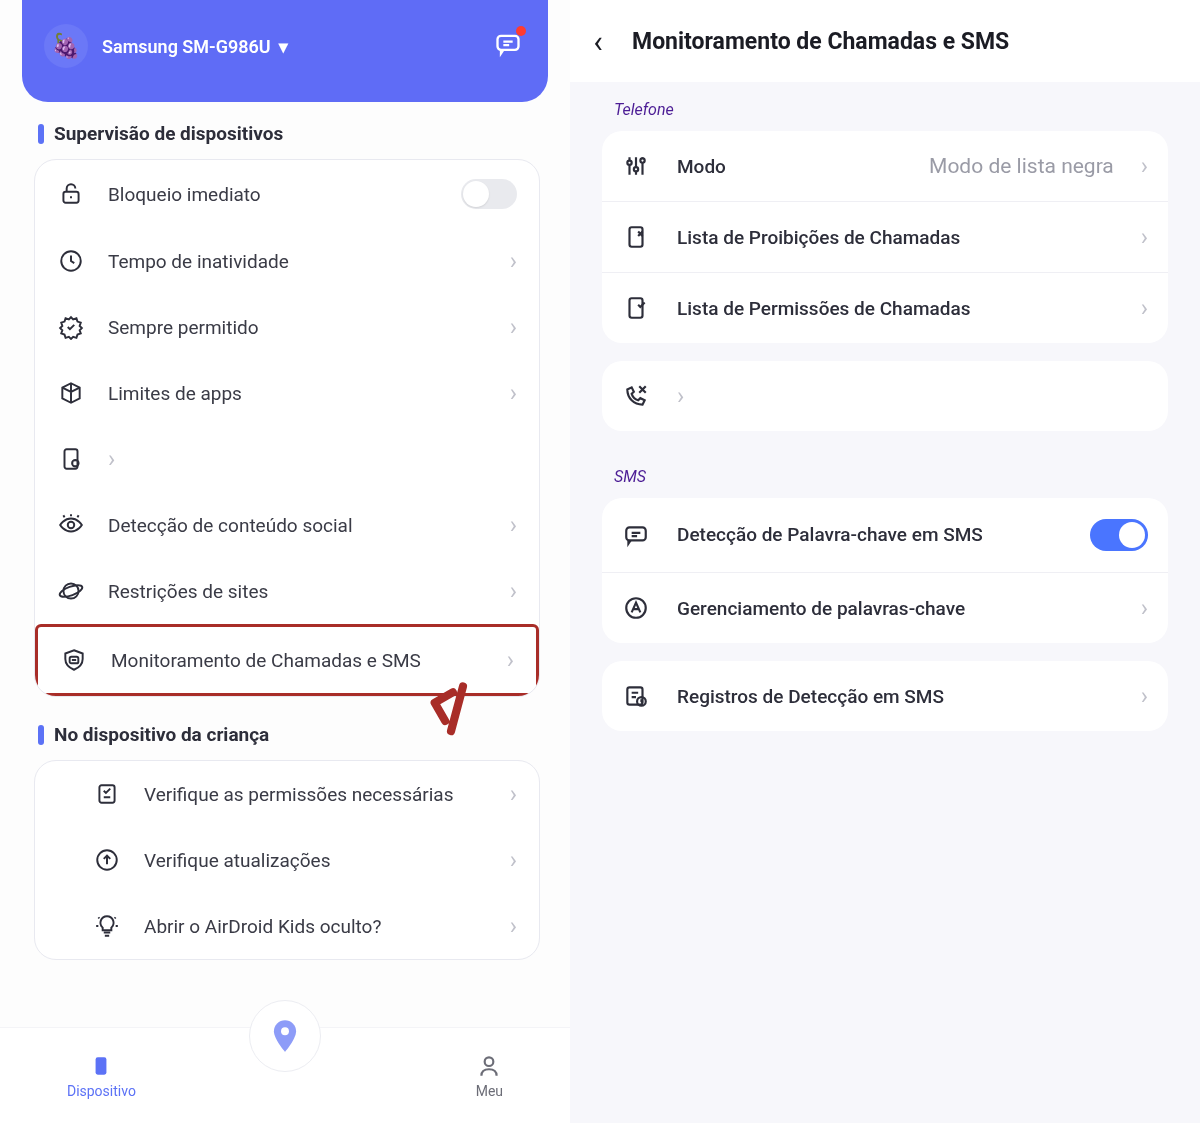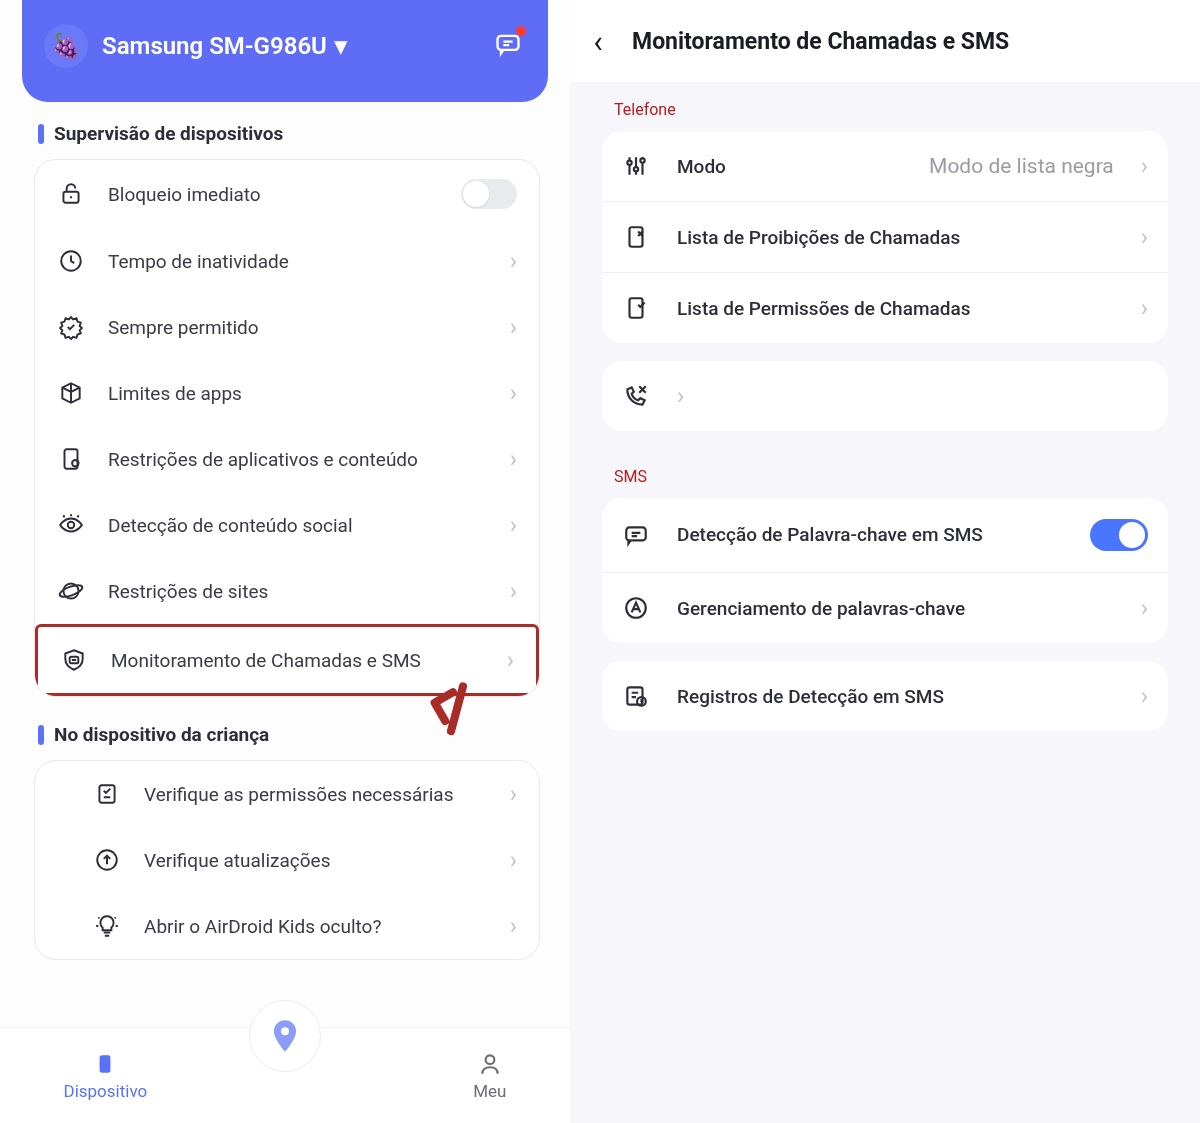--- a/index.html
+++ b/index.html
@@ -32,21 +32,21 @@
   .avatar {
     width: 44px; height: 44px;
     border-radius: 50%;
     background: #6b78f7;
     display: flex;
     align-items: center;
     justify-content: center;
     font-size: 24px;
   }
   .device-title {
-    font-size: 24px;
+    font-size: 18px;
     font-weight: 600;
     display: flex;
     align-items: center;
     gap: 8px;
   }
   .chat-icon {
     position: absolute;
     right: 24px;
     top: 28px;
     width: 32px;
@@ -153,21 +153,21 @@
     align-items: center;
     justify-content: space-around;
     background: #fff;
     border-top: 1px solid #f4f4f7;
   }
   .nav-item {
     display: flex;
     flex-direction: column;
     align-items: center;
     gap: 4px;
-    font-size: 17px;
+    font-size: 14px;
     color: #6c6d77;
   }
   .nav-item.active { color: #5c72f6; }
   .nav-item svg { width: 26px; height: 26px; }
   .loc-fab {
     width: 72px; height: 72px;
     border-radius: 50%;
     background: #fff;
     border: 1.5px solid #ecedf2;
     display: flex; align-items: center; justify-content: center;
@@ -199,22 +199,23 @@
     width: 40px;
     text-align: center;
   }
   .right-title {
     font-size: 23px;
     font-weight: 700;
     color: #1b1c24;
   }
   .subhead {
     font-size: 16px;
-    color: #b91c1c;
+    color: #4c1d95;
     padding: 18px 12px 12px 12px;
+    font-style: italic;
   }
   .rcard {
     background: #fff;
     border-radius: 20px;
     margin-bottom: 18px;
   }
   .rrow {
     display: flex;
     align-items: center;
     padding: 21px 20px;
@@ -296,21 +297,20 @@
       <div class="chevron">›</div>
     </div>
     <div class="row">
       <div class="row-icon">
         <svg viewBox="0 0 24 24" fill="none" stroke-width="1.8">
             <rect x="6" y="3" width="12" height="18" rx="2"></rect>
             <circle cx="16" cy="16" r="3"></circle>
             <path d="M16 14v-1M16 19v-1M14 16h-1M19 16h-1"></path>
           </svg>
       </div>
-      <div class="row-label">Restrições de aplicativos e conteúdo</div>
       <div class="chevron">›</div>
     </div>
     <div class="row">
       <div class="row-icon">
         <svg viewBox="0 0 24 24" fill="none" stroke-width="1.8">
             <path d="M2 12s3.5-6 10-6 10 6 10 6-3.5 6-10 6S2 12 2 12z"></path>
             <circle cx="12" cy="12" r="3"></circle>
             <path d="M12 4V2M6 5L5 3M18 5l1-2"></path>
           </svg>
       </div>

